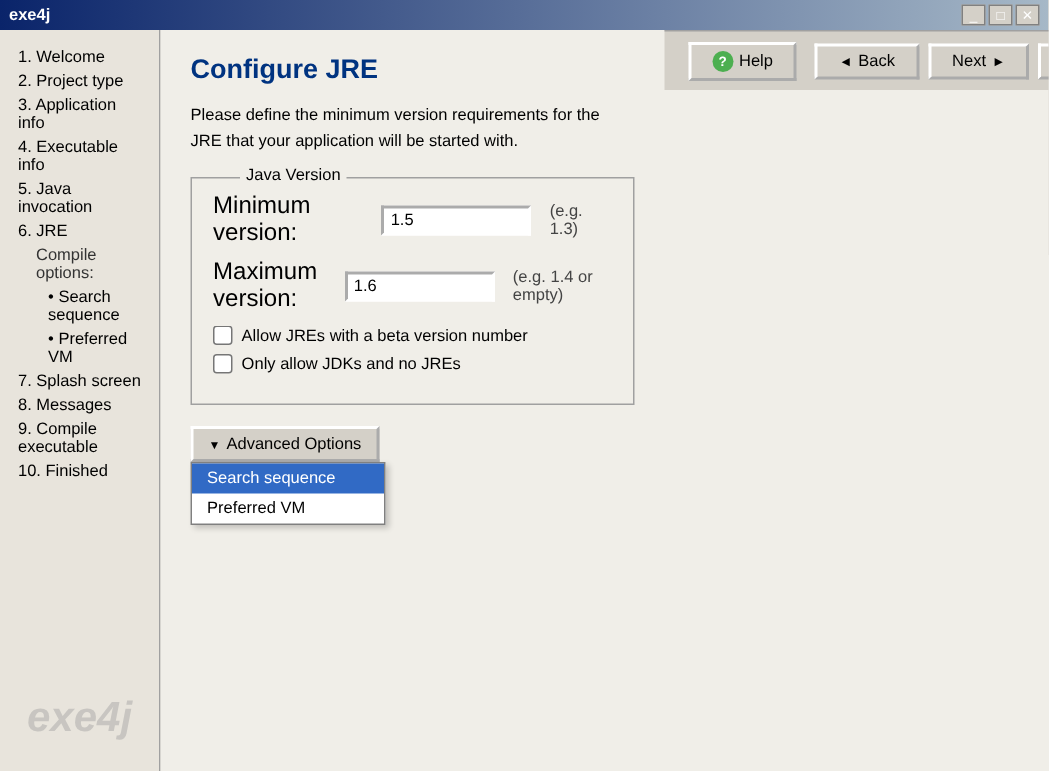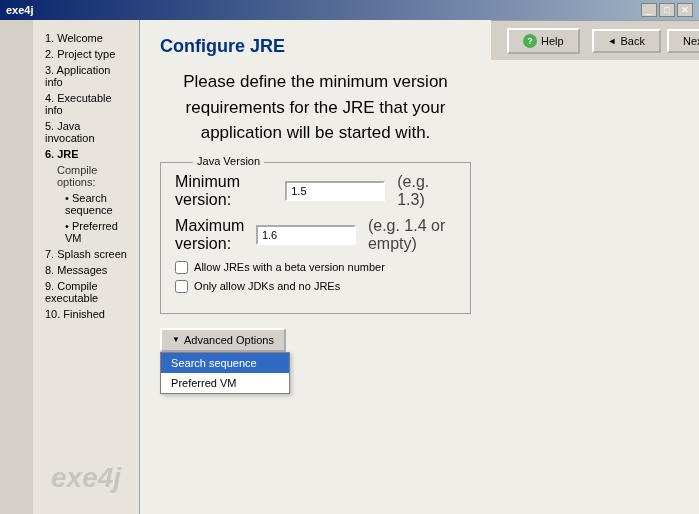--- a/index.html
+++ b/index.html
@@ -35,21 +35,20 @@
       border: 1px solid #808080;
       font-size: 9px;
       display: flex;
       align-items: center;
       justify-content: center;
       cursor: pointer;
     }
     .main-container {
       display: flex;
       height: calc(514px - 20px);
-      padding-left: 33px;
     }
     .sidebar {
       width: 200px;
       background: #e8e4dc;
       border-right: 1px solid #a0a0a0;
       padding: 10px 8px;
       display: flex;
       flex-direction: column;
     }
     .sidebar-logo {
@@ -62,21 +61,21 @@
       padding: 10px;
       opacity: 0.4;
     }
     .sidebar-item {
       padding: 2px 4px;
       font-size: 11px;
       color: #000;
       cursor: pointer;
     }
     .sidebar-item.active {
-      font-weight: bold;
+      font-weight: normal;
       color: #000;
     }
     .sidebar-item.sub-indent {
       padding-left: 24px;
       font-size: 11px;
     }
     .sidebar-label {
       font-size: 11px;
       color: #333;
       padding: 2px 4px 2px 16px;
@@ -91,25 +90,24 @@
       flex: 1;
       padding: 16px 20px;
     }
     .page-title {
       font-size: 18px;
       font-weight: bold;
       color: #003380;
       margin-bottom: 12px;
     }
     .description {
-      font-size: 17px;
+      font-size: 11px;
       color: #000;
       margin-bottom: 16px;
       line-height: 1.5;
-      text-align: center;
     }
     .group-box {
       border: 1px solid #a0a0a0;
       padding: 10px 14px 14px;
       margin-bottom: 14px;
       position: relative;
       background: #f0eee8;
     }
     .group-box-label {
       position: absolute;
@@ -132,21 +130,21 @@
     .form-input {
       width: 100px;
       height: 20px;
       border: 2px inset #ffffff;
       background: white;
       padding: 2px 4px;
       font-size: 11px;
     }
     .form-hint {
       margin-left: 12px;
-      font-size: 16px;
+      font-size: 11px;
       color: #444;
     }
     .checkbox-row {
       display: flex;
       align-items: center;
       margin-bottom: 6px;
       font-size: 11px;
     }
     .checkbox-row input[type="checkbox"] {
       margin-right: 6px;

